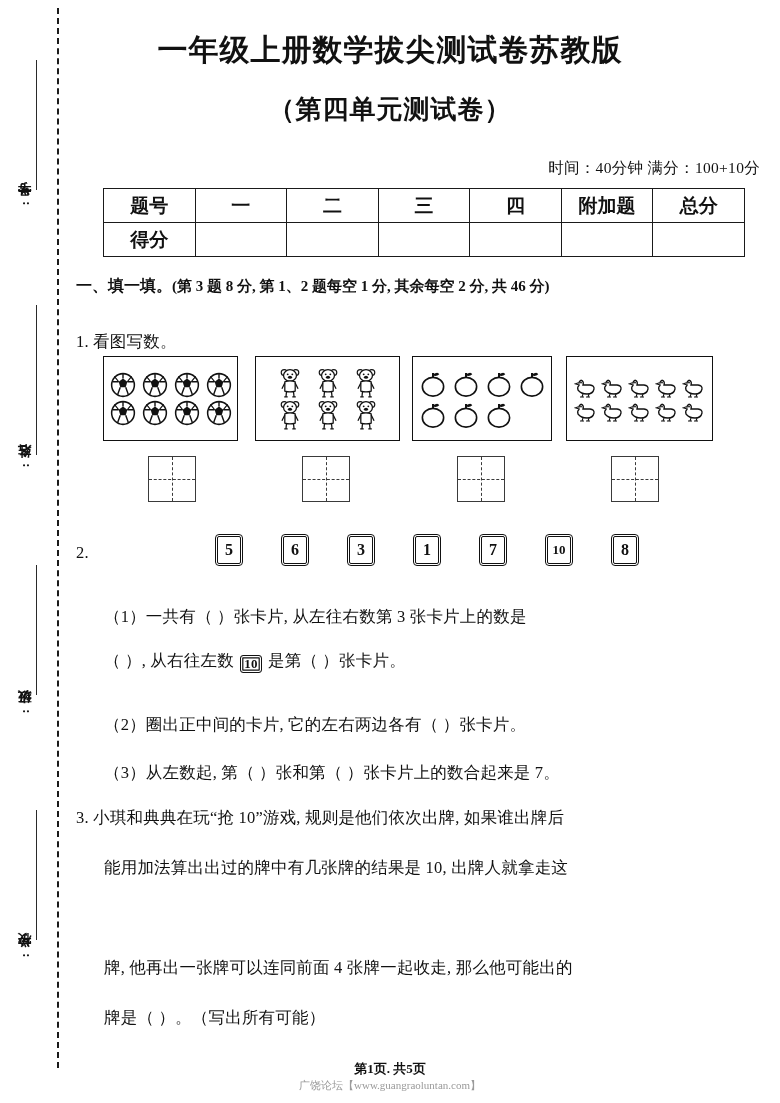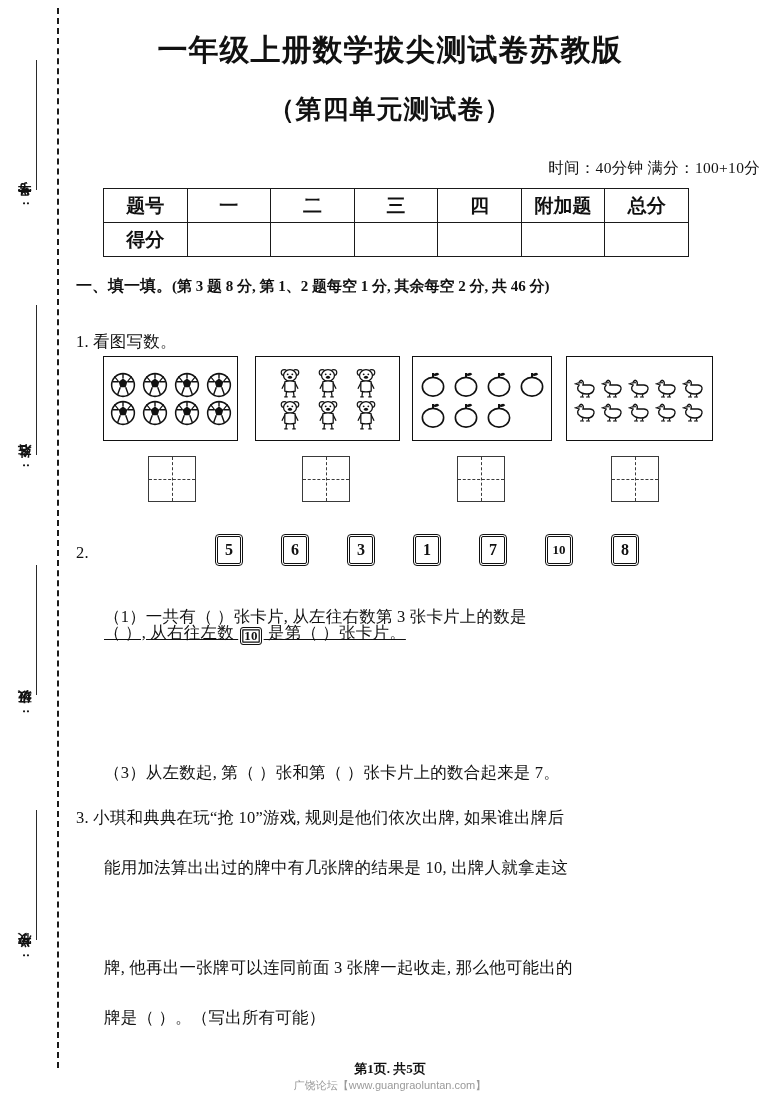--- a/index.html
+++ b/index.html
@@ -78,21 +78,21 @@
     top: 158px;
     font-size: 15.5px;
     letter-spacing: 0.3px;
   }
 
   
   .score-table {
     position: absolute;
     left: 103px;
     top: 188px;
-    width: 586px;
+    width: 642px;
     border-collapse: collapse;
     table-layout: fixed;
     border-radius: 27px;
   }
   .score-table td {
     border: 1.4px solid #1a1a1a;
     height: 31px;
     text-align: center;
     vertical-align: middle;
     font-size: 19px;
@@ -122,21 +122,21 @@
     margin-top: 14px;
   }
   .q1-label { left: 76px; top: 317px; }
   .q2-label { left: 76px; top: 529px; }
   .q3-label { left: 76px; top: 793px; }
   .q3-l2 { left: 104px; top: 843px; }
   .q3-l3 { left: 104px; top: 893px; }
   .q3-l4 { left: 104px; top: 943px; }
   .q3-l5 { left: 104px; top: 993px; }
   .q2-s1 { left: 104px; top: 592px; }
-  .q2-s2 { left: 104px; top: 608px; text-decoration: underline; }
+  .q2-s2 { left: 104px; top: 636px; }
   .q2-s3 { left: 104px; top: 700px; }
   .q2-s4 { left: 104px; top: 748px; }
 
   .inline-card {
     display: inline-block;
     border: 1.6px solid #111;
     border-radius: 3px;
     box-shadow: inset 0 0 0 1.2px #fff, inset 0 0 0 2.4px #111;
     padding: 1px 3px;
     font-size: 13px;
@@ -221,21 +221,21 @@
     font-weight: bold;
   }
   .footer-mark {
     position: absolute;
     left: 0;
     top: 1078px;
     width: 780px;
     text-align: center;
     font-size: 11px;
     color: #9a9a9a;
-    font-family: Liberation Sans, sans-serif;
+    font-family: Liberation Serif, serif;
   }
 </style>
 </head>
 <body>
 
 <div id="page">
 
   <div class="margin-dashed"></div>
   <div class="margin-rule" style="top:60px;height:130px;"></div>
   <div class="margin-rule" style="top:305px;height:150px;"></div>
@@ -554,23 +554,24 @@
     <div class="card-inner wide">10</div>
   </div>
   <div class="card" style="left:611px; top:534px;">
     <div class="card-inner">8</div>
   </div>
 
   <div class="q-line q2-s1">（1）一共有（        ）张卡片, 从左往右数第 3 张卡片上的数是</div>
   <div class="q-line q2-s2">
     <span>（        ）, 从右往左数 </span><span class="inline-card">10</span><span> 是第（        ）张卡片。</span>
   </div>
+  <div class="q-line q2-s3">（2）圈出正中间的卡片, 它的左右两边各有（        ）张卡片。</div>
   <div class="q-line q2-s4">（3）从左数起, 第（        ）张和第（        ）张卡片上的数合起来是 7。</div>
 
   <div class="q-line q3-label">3. 小琪和典典在玩“抢 10”游戏, 规则是他们依次出牌, 如果谁出牌后</div>
   <div class="q-line q3-l2">能用加法算出出过的牌中有几张牌的结果是 10, 出牌人就拿走这</div>
-  <div class="q-line q3-l4">牌, 他再出一张牌可以连同前面 3 张牌一起收走, 那么他可能出的</div>
+  <div class="q-line q3-l4">牌, 他再出一张牌可以连同前面 4 张牌一起收走, 那么他可能出的</div>
   <div class="q-line q3-l5">牌是（            ）。（写出所有可能）</div>
 
   <div class="footer-page">第1页. 共5页</div>
   <div class="footer-mark">广饶论坛【www.guangraoluntan.com】</div>
 
 </div>
 
 </body></html>

